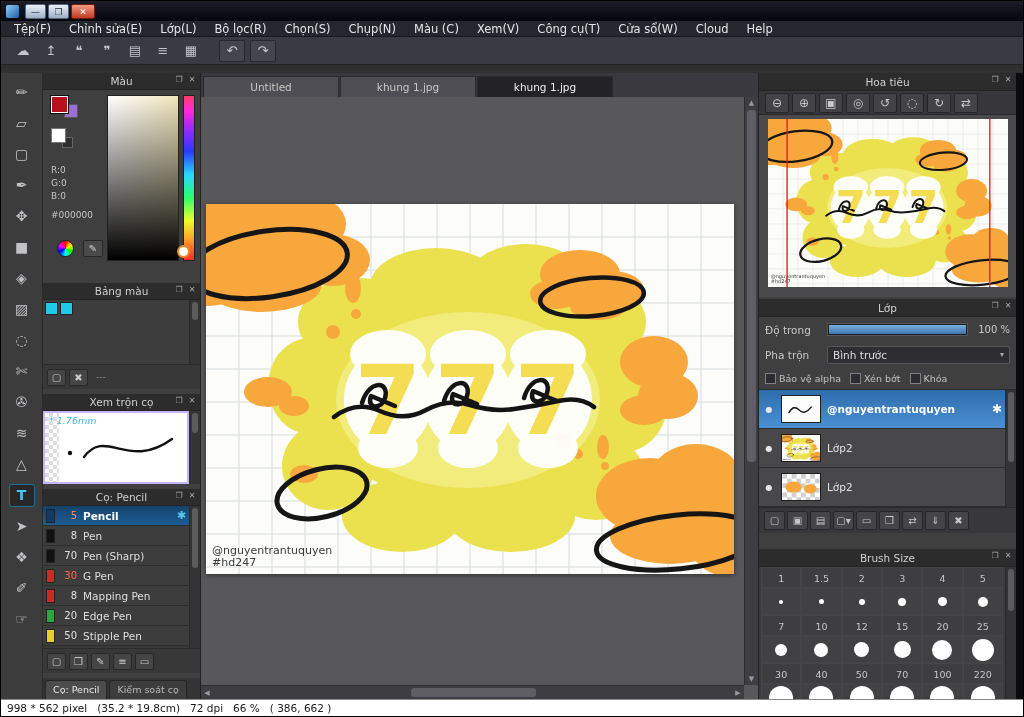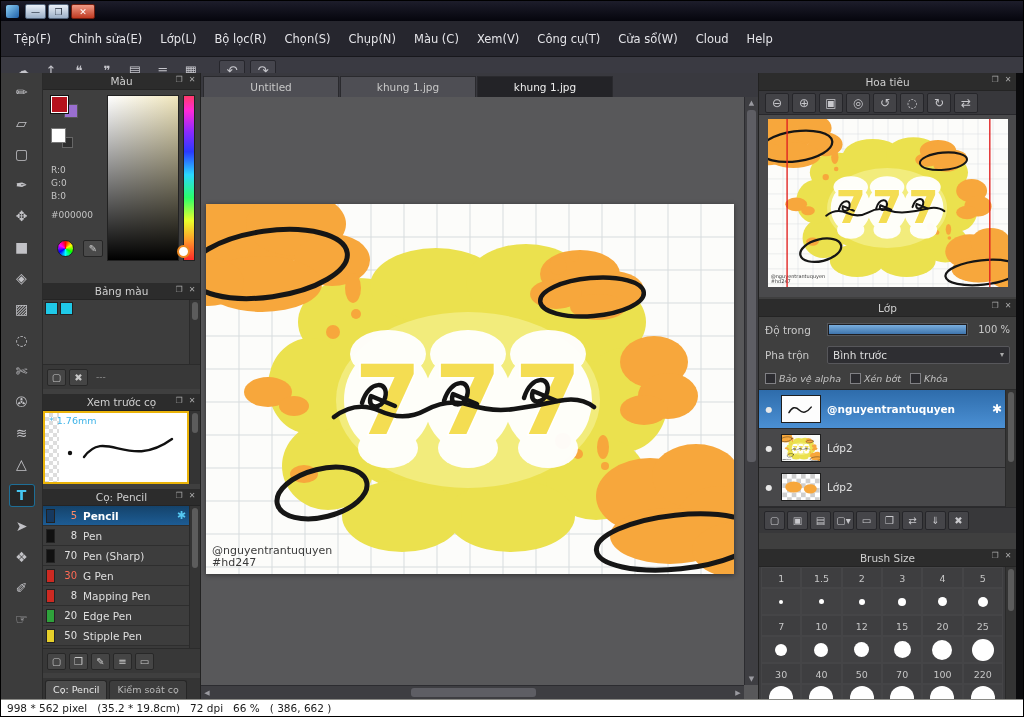--- a/index.html
+++ b/index.html
@@ -10,21 +10,21 @@
   
   .titlebar{height:20px;background:linear-gradient(#1d1d2b,#05050d);display:flex;align-items:center;padding:0 3px;}
   .appicon{width:13px;height:13px;background:linear-gradient(135deg,#8cd0f5,#1f5fa8);border-radius:2px;margin:0 6px 0 2px;flex-shrink:0;}
   .apptitle{color:#f2f2f2;font-size:12px;font-weight:bold;flex:1;white-space:nowrap;}
   .winctl{display:flex;gap:2px;}
   .win-btn{width:21px;height:15px;font-size:9px;line-height:14px;text-align:center;border-radius:2px;color:#1d2736;
            background:linear-gradient(#eaf0f8,#9cb0c8);border:1px solid #55667c;}
   .win-btn.close-button{background:linear-gradient(#f09a85,#c03a22);color:#fff;border-color:#711d0e;width:24px;}
 
   
-  .menubar{height:36px;background:#26262e;display:flex;align-items:center;padding-left:4px;border-bottom:1px solid #17171c;}
+  .menubar{height:16px;background:#26262e;display:flex;align-items:center;padding-left:4px;border-bottom:1px solid #17171c;}
   .menu-item{color:#e4e4e8;font-size:11.5px;padding:4px 9px;white-space:nowrap;}
 
   
   .toolbarrow{height:28px;background:#3a3a42;border-bottom:1px solid #202024;position:relative;display:flex;align-items:center;}
   .tb-group{display:flex;gap:4px;padding-left:10px;}
   .tb-btn{width:24px;height:22px;color:#c6c6cc;font-size:13px;line-height:21px;text-align:center;}
   .tb-undo{position:absolute;left:218px;top:3px;display:flex;gap:5px;}
   .tb-btn.bordered{background:#45454d;border:1px solid #26262c;border-radius:2px;line-height:19px;width:26px;}
 
   
@@ -65,21 +65,21 @@
   .pal-swatch{position:absolute;top:2px;width:13px;height:13px;border:1px solid #222;}
   .vtrack{position:absolute;right:0;top:0;bottom:0;width:11px;background:#343434;border-left:1px solid #2a2a2a;}
   .vthumb{position:absolute;left:2px;right:2px;background:#5c5c5c;border-radius:3px;}
   .pfoot{height:25px;background:#383838;border-top:1px solid #2b2b2b;display:flex;align-items:center;gap:3px;padding-left:4px;}
   .pfbtns{display:flex;gap:3px;}
   .ft-btn{min-width:19px;height:17px;padding:0 1px;background:#454545;border:1px solid #282828;color:#c8c8c8;
           font-size:10px;line-height:15px;text-align:center;border-radius:2px;}
   .pal-note{color:#909090;font-size:9px;margin-left:5px;}
 
   .p-preview{height:90px;margin-bottom:5px;}
-  .pv-body{position:relative;height:73px;background:#eab308;}
+  .pv-body{position:relative;height:73px;background:#c4b5fd;font-style:italic;}
   .pv-white{position:absolute;left:2px;top:2px;right:13px;bottom:2px;background:#fff;}
   .pv-checker{position:absolute;left:0;top:0;bottom:0;width:14px;
       background-image:linear-gradient(45deg,#ddd 25%,transparent 25%,transparent 75%,#ddd 75%),
                        linear-gradient(45deg,#ddd 25%,#fff 25%,#fff 75%,#ddd 75%);
       background-size:8px 8px;background-position:0 0,4px 4px;}
   .pv-size{position:absolute;left:4px;top:2px;color:#3fb4e8;font-size:9.5px;z-index:2;}
   .pv-svg{position:absolute;left:0;top:0;width:100%;height:100%;}
 
   .p-brushes{height:184px;display:flex;flex-direction:column;}
   .brush-list{position:relative;flex:1;background:#3a3a3a;overflow:hidden;}
@@ -126,21 +126,21 @@
 
   .p-layers{height:248px;display:flex;flex-direction:column;margin-bottom:2px;}
   .lrowbar{height:25px;display:flex;align-items:center;padding:0 6px;gap:6px;flex-shrink:0;}
   .llab{font-size:10.5px;color:#c8c8c8;width:56px;flex-shrink:0;}
   .opslider{flex:1;height:13px;background:#1e1e22;border:1px solid #55585c;position:relative;}
   .opfill{position:absolute;top:1px;left:1px;bottom:1px;right:1px;background:linear-gradient(#79aede,#3f75ad);}
   .lval{font-size:10px;color:#c8c8c8;width:36px;text-align:right;flex-shrink:0;}
   .blendsel{flex:1;height:18px;background:#2e2e32;border:1px solid #57575b;display:flex;align-items:center;
             padding:0 5px;font-size:10.5px;color:#ddd;justify-content:space-between;border-radius:2px;}
   .ddarrow{font-size:8px;color:#aaa;}
-  .lchecks{height:22px;display:flex;align-items:center;gap:9px;padding-left:6px;flex-shrink:0;font-style:italic;}
+  .lchecks{height:22px;display:flex;align-items:center;gap:9px;padding-left:6px;flex-shrink:0;}
   .chk-item{display:flex;align-items:center;gap:3px;}
   .chk-box{width:11px;height:11px;background:#2c2c30;border:1px solid #808084;}
   .chk-lab{font-size:9.5px;color:#c0c0c0;white-space:nowrap;}
   .llist{height:118px;overflow:hidden;border-top:1px solid #2a2a2a;background:#3a3a3a;position:relative;flex-shrink:0;}
   .lrow{height:39px;display:flex;align-items:center;gap:6px;padding:0 14px 0 4px;background:#48484a;border-bottom:1px solid #2c2c2e;}
   .lrow.sel{background:linear-gradient(#2e6cab,#4b90d4);}
   .ldot{color:#e8e8e8;font-size:8px;width:12px;text-align:center;flex-shrink:0;}
   .lthumb{width:40px;height:28px;background:#fff;border:1px solid #1e1e1e;overflow:hidden;flex-shrink:0;}
   .thumb-svg{width:100%;height:100%;display:block;}
   .lname{flex:1;font-size:10.5px;color:#e2e2e2;white-space:nowrap;overflow:hidden;}
@@ -278,21 +278,21 @@
           <div class="pfbtns">
               <div class="ft-btn">▢</div>
               <div class="ft-btn">✖</div>
             </div>
           <span class="pal-note">---</span>
         </div>
       </div>
 
       <div class="panel p-preview">
         <div class="phead">
-          <span class="ptitle">Xem trước cọ</span>
+          <span class="ptitle">Xem trộn cọ</span>
           <span class="pops">
             <span class="pop">❐</span>
             <span class="pop">✕</span>
           </span>
         </div>
         <div class="pv-body">
           <div class="pv-white">
             <div class="pv-checker"></div>
             <span class="pv-size">* 1.76mm</span>
             <svg class="pv-svg" viewBox="0 0 132 69">

